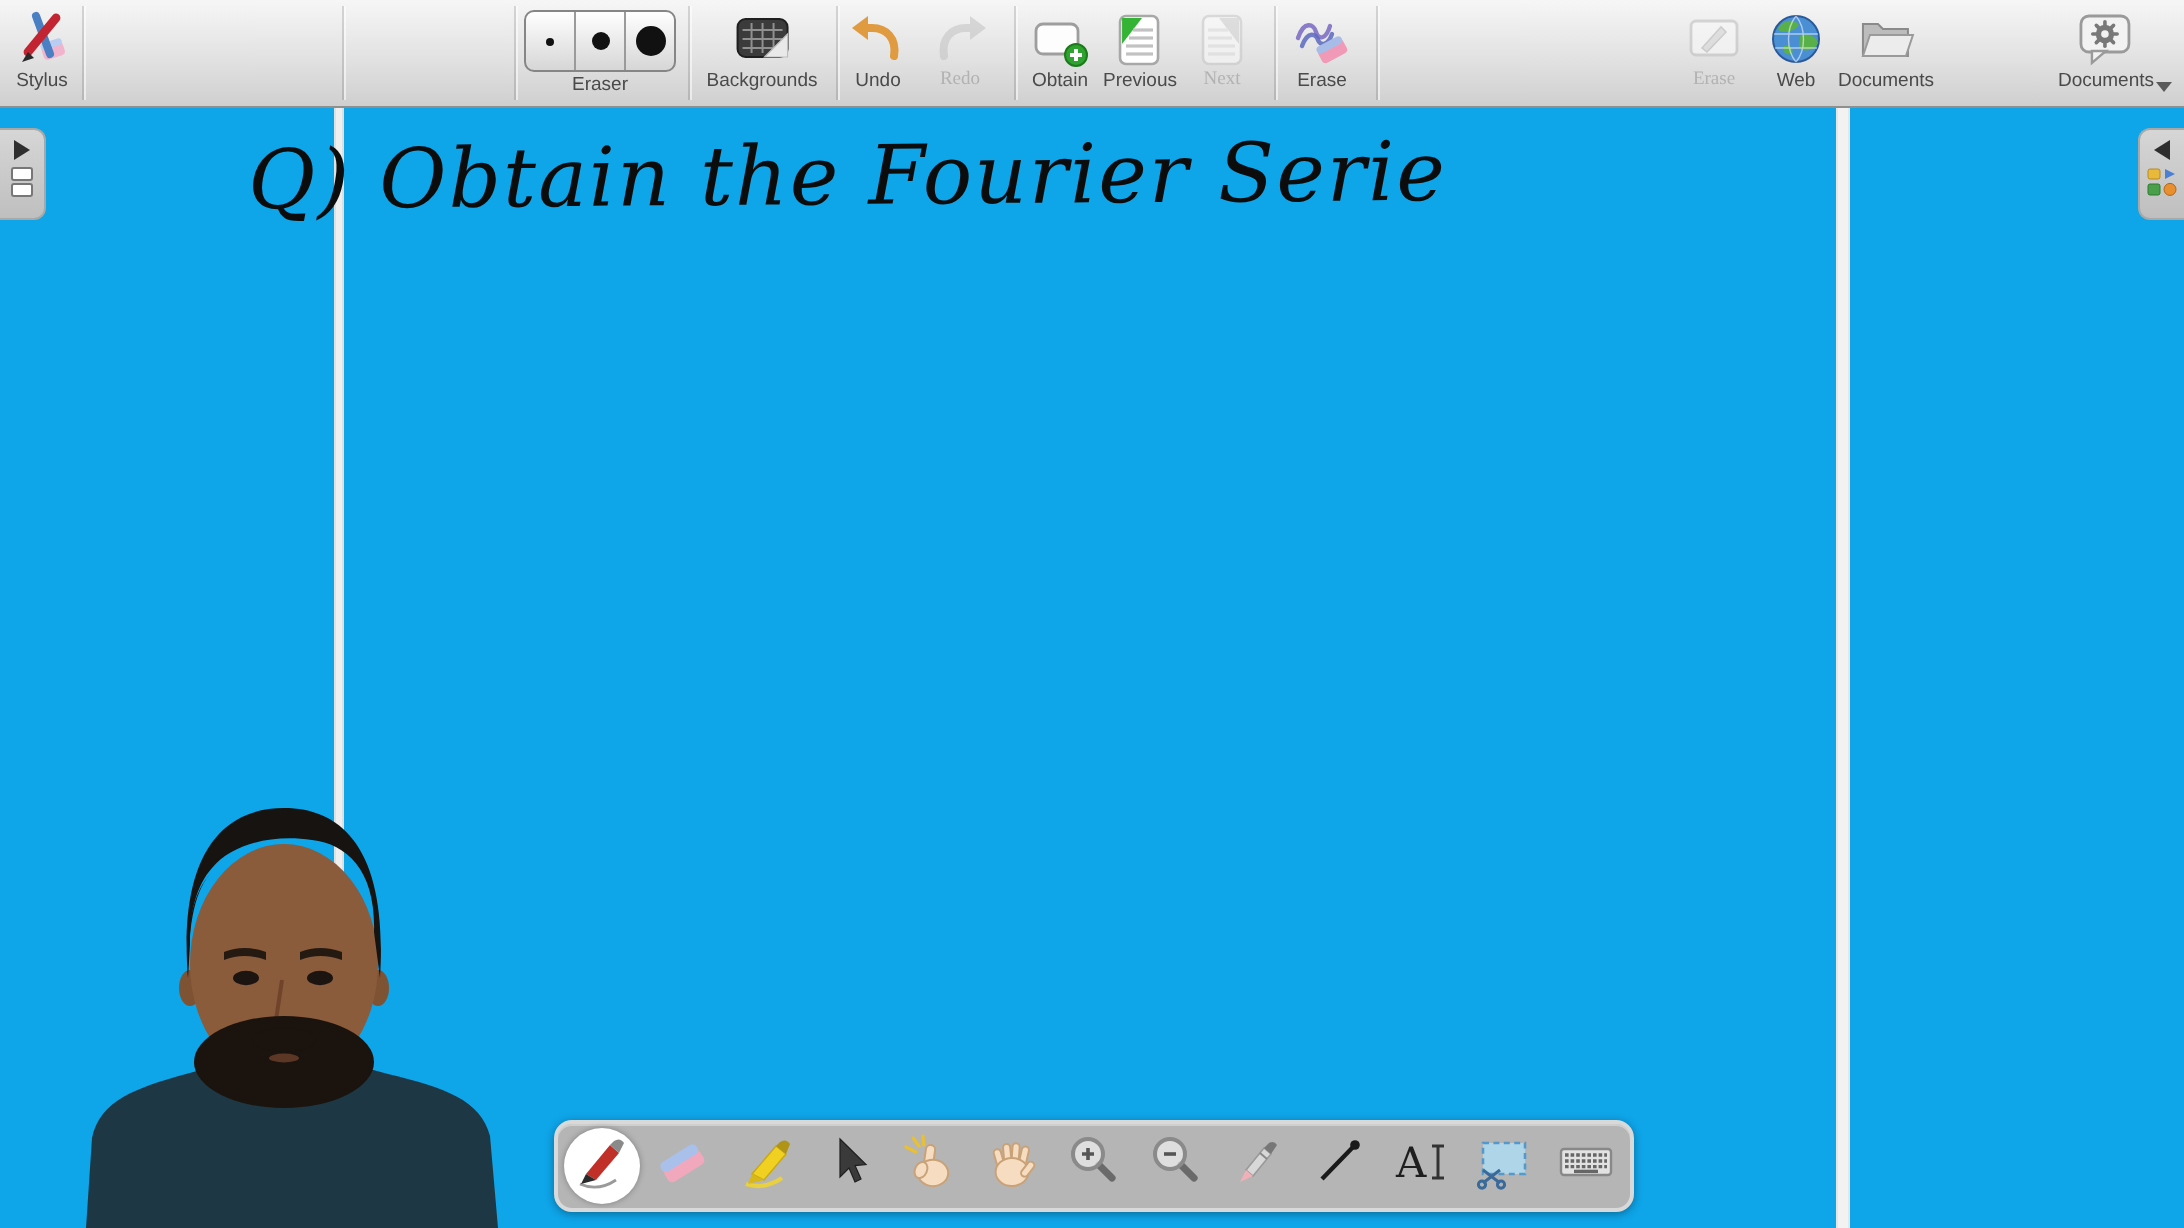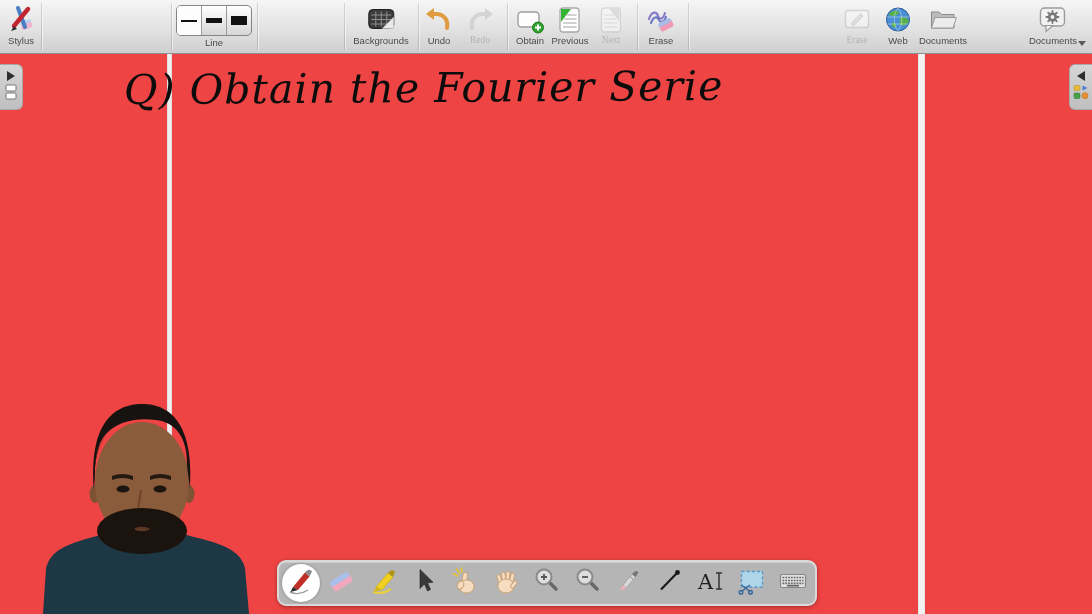--- a/index.html
+++ b/index.html
@@ -1,18 +1,18 @@
 <!DOCTYPE html>
 <html><head>
 <meta charset="utf-8">
 <style>
   html,body { margin:0; padding:0; background:#fff; }
   .screen {
     position:relative; width:1092px; height:614px; overflow:hidden;
-    background:#ef4444; font-family:"Liberation Sans", sans-serif;
+    background:#0ea5e9; font-family:"Liberation Sans", sans-serif;
     -webkit-font-smoothing:antialiased;
   }
 
   
   .topbar {
     position:absolute; left:0; top:0; width:1092px; height:53px;
     background:linear-gradient(#f6f6f6, #e2e2e2 55%, #cfcfcf);
     border-bottom:1px solid #8f8f8f;
   }
   .tb-item {
@@ -106,35 +106,35 @@
             </g>
           <line x1="12" y1="3" x2="19" y2="22" stroke="#4a7fc4" stroke-width="4" stroke-linecap="round"></line>
           <line x1="22" y1="4" x2="8" y2="21" stroke="#c22531" stroke-width="4.4" stroke-linecap="round"></line>
           <path d="M8 21 L5 26 L11 24 Z" fill="#2a2a2a"></path>
         </svg>
       </div>
       <div class="tb-label">Stylus</div>
     </div>
 
 
-    <div class="tb-item" style="left:214px">
+
+    <div class="tb-item" style="left:300px">
       <div class="opt-group">
-        <div class="opt-cell bordered" style="width:24px; background:#fdfdfd">
-            <div class="line-bar" style="height:2px"></div>
+        <div class="opt-cell bordered" style="width:24px">
+            <div class="er-dot" style="width:4px;height:4px"></div>
           </div>
         <div class="opt-cell bordered" style="width:24px">
-            <div class="line-bar" style="height:5px"></div>
+            <div class="er-dot" style="width:9px;height:9px"></div>
           </div>
         <div class="opt-cell" style="width:24px">
-            <div class="line-bar" style="height:9px"></div>
+            <div class="er-dot" style="width:15px;height:15px"></div>
           </div>
       </div>
-      <div class="tb-label">Line</div>
-    </div>
-
+      <div class="tb-label">Eraser</div>
+    </div>
 
     <div class="tb-item" style="left:381px">
       <div class="tb-icon">
         <svg width="30" height="30" viewBox="0 0 30 30">
           <rect x="2.5" y="4.5" width="25" height="19" rx="4" fill="#3b3b3b" stroke="#1f1f1f"></rect>
           <g stroke="#9a9a9a" stroke-width="1" opacity=".9">
             <line x1="5" y1="10" x2="25" y2="10"></line>
               <line x1="5" y1="14.5" x2="25" y2="14.5"></line>
               <line x1="5" y1="19" x2="25" y2="19"></line>
             <line x1="9.5" y1="6.5" x2="9.5" y2="21.5"></line>

